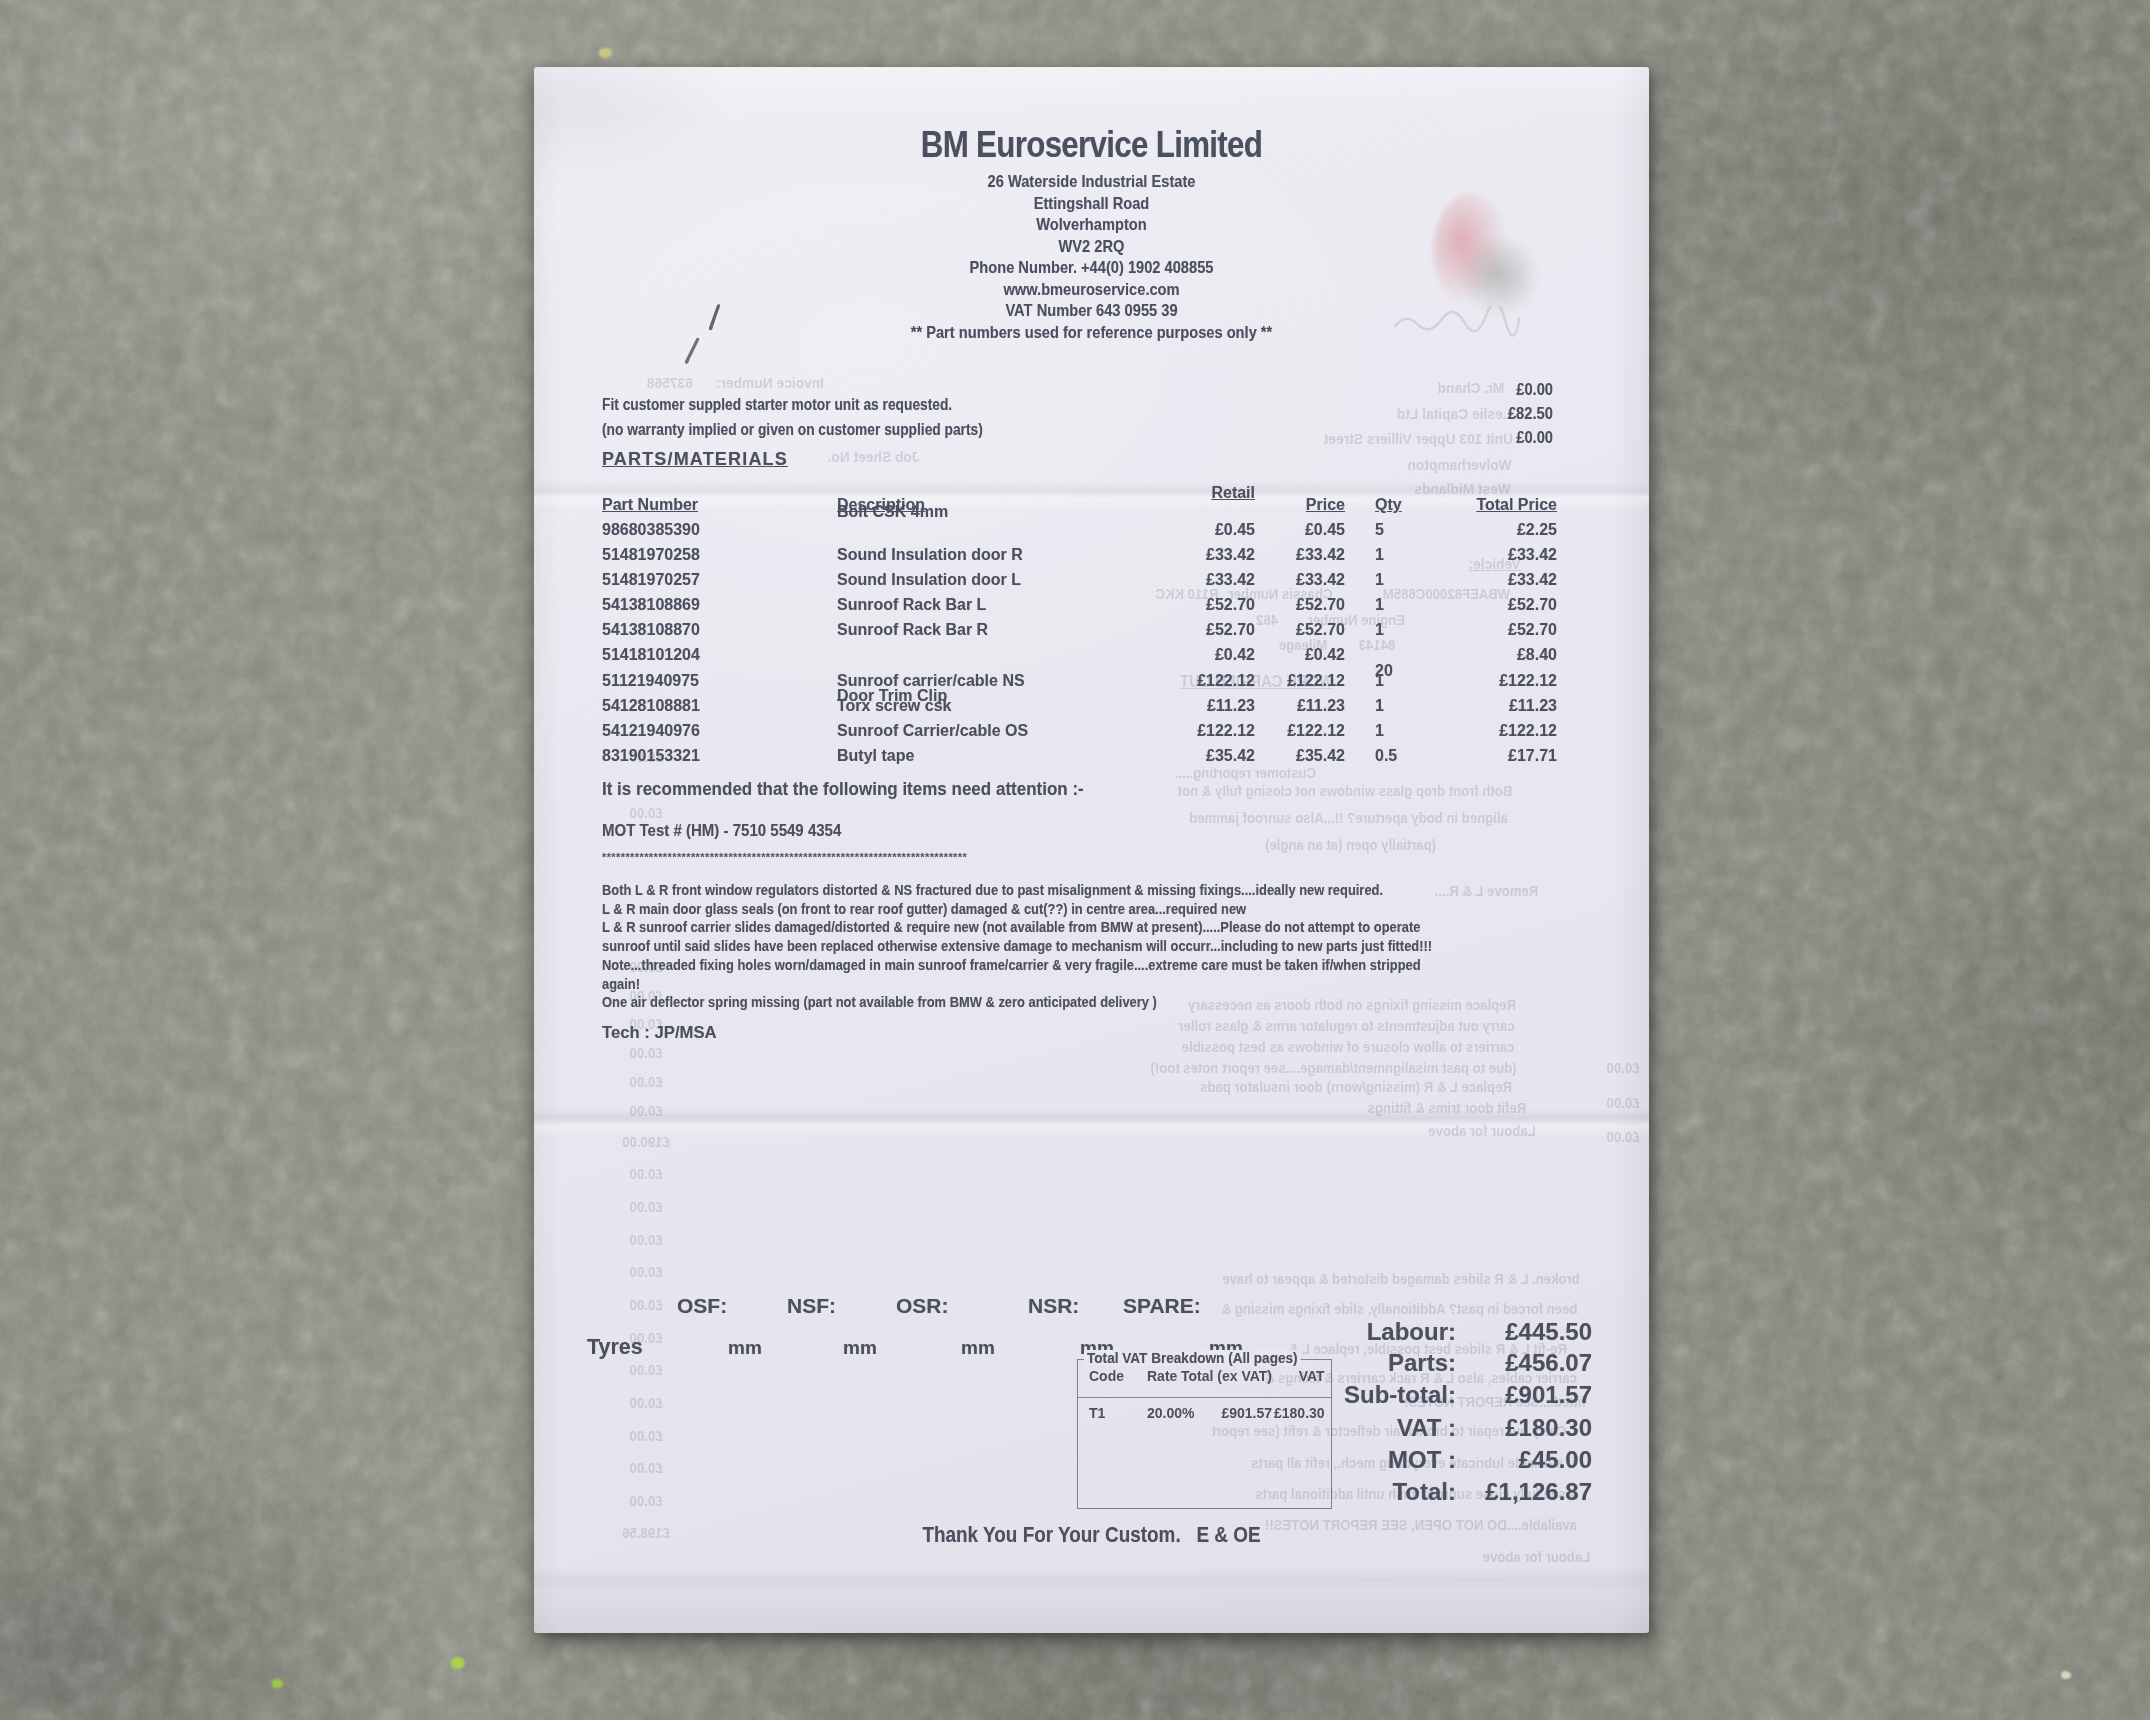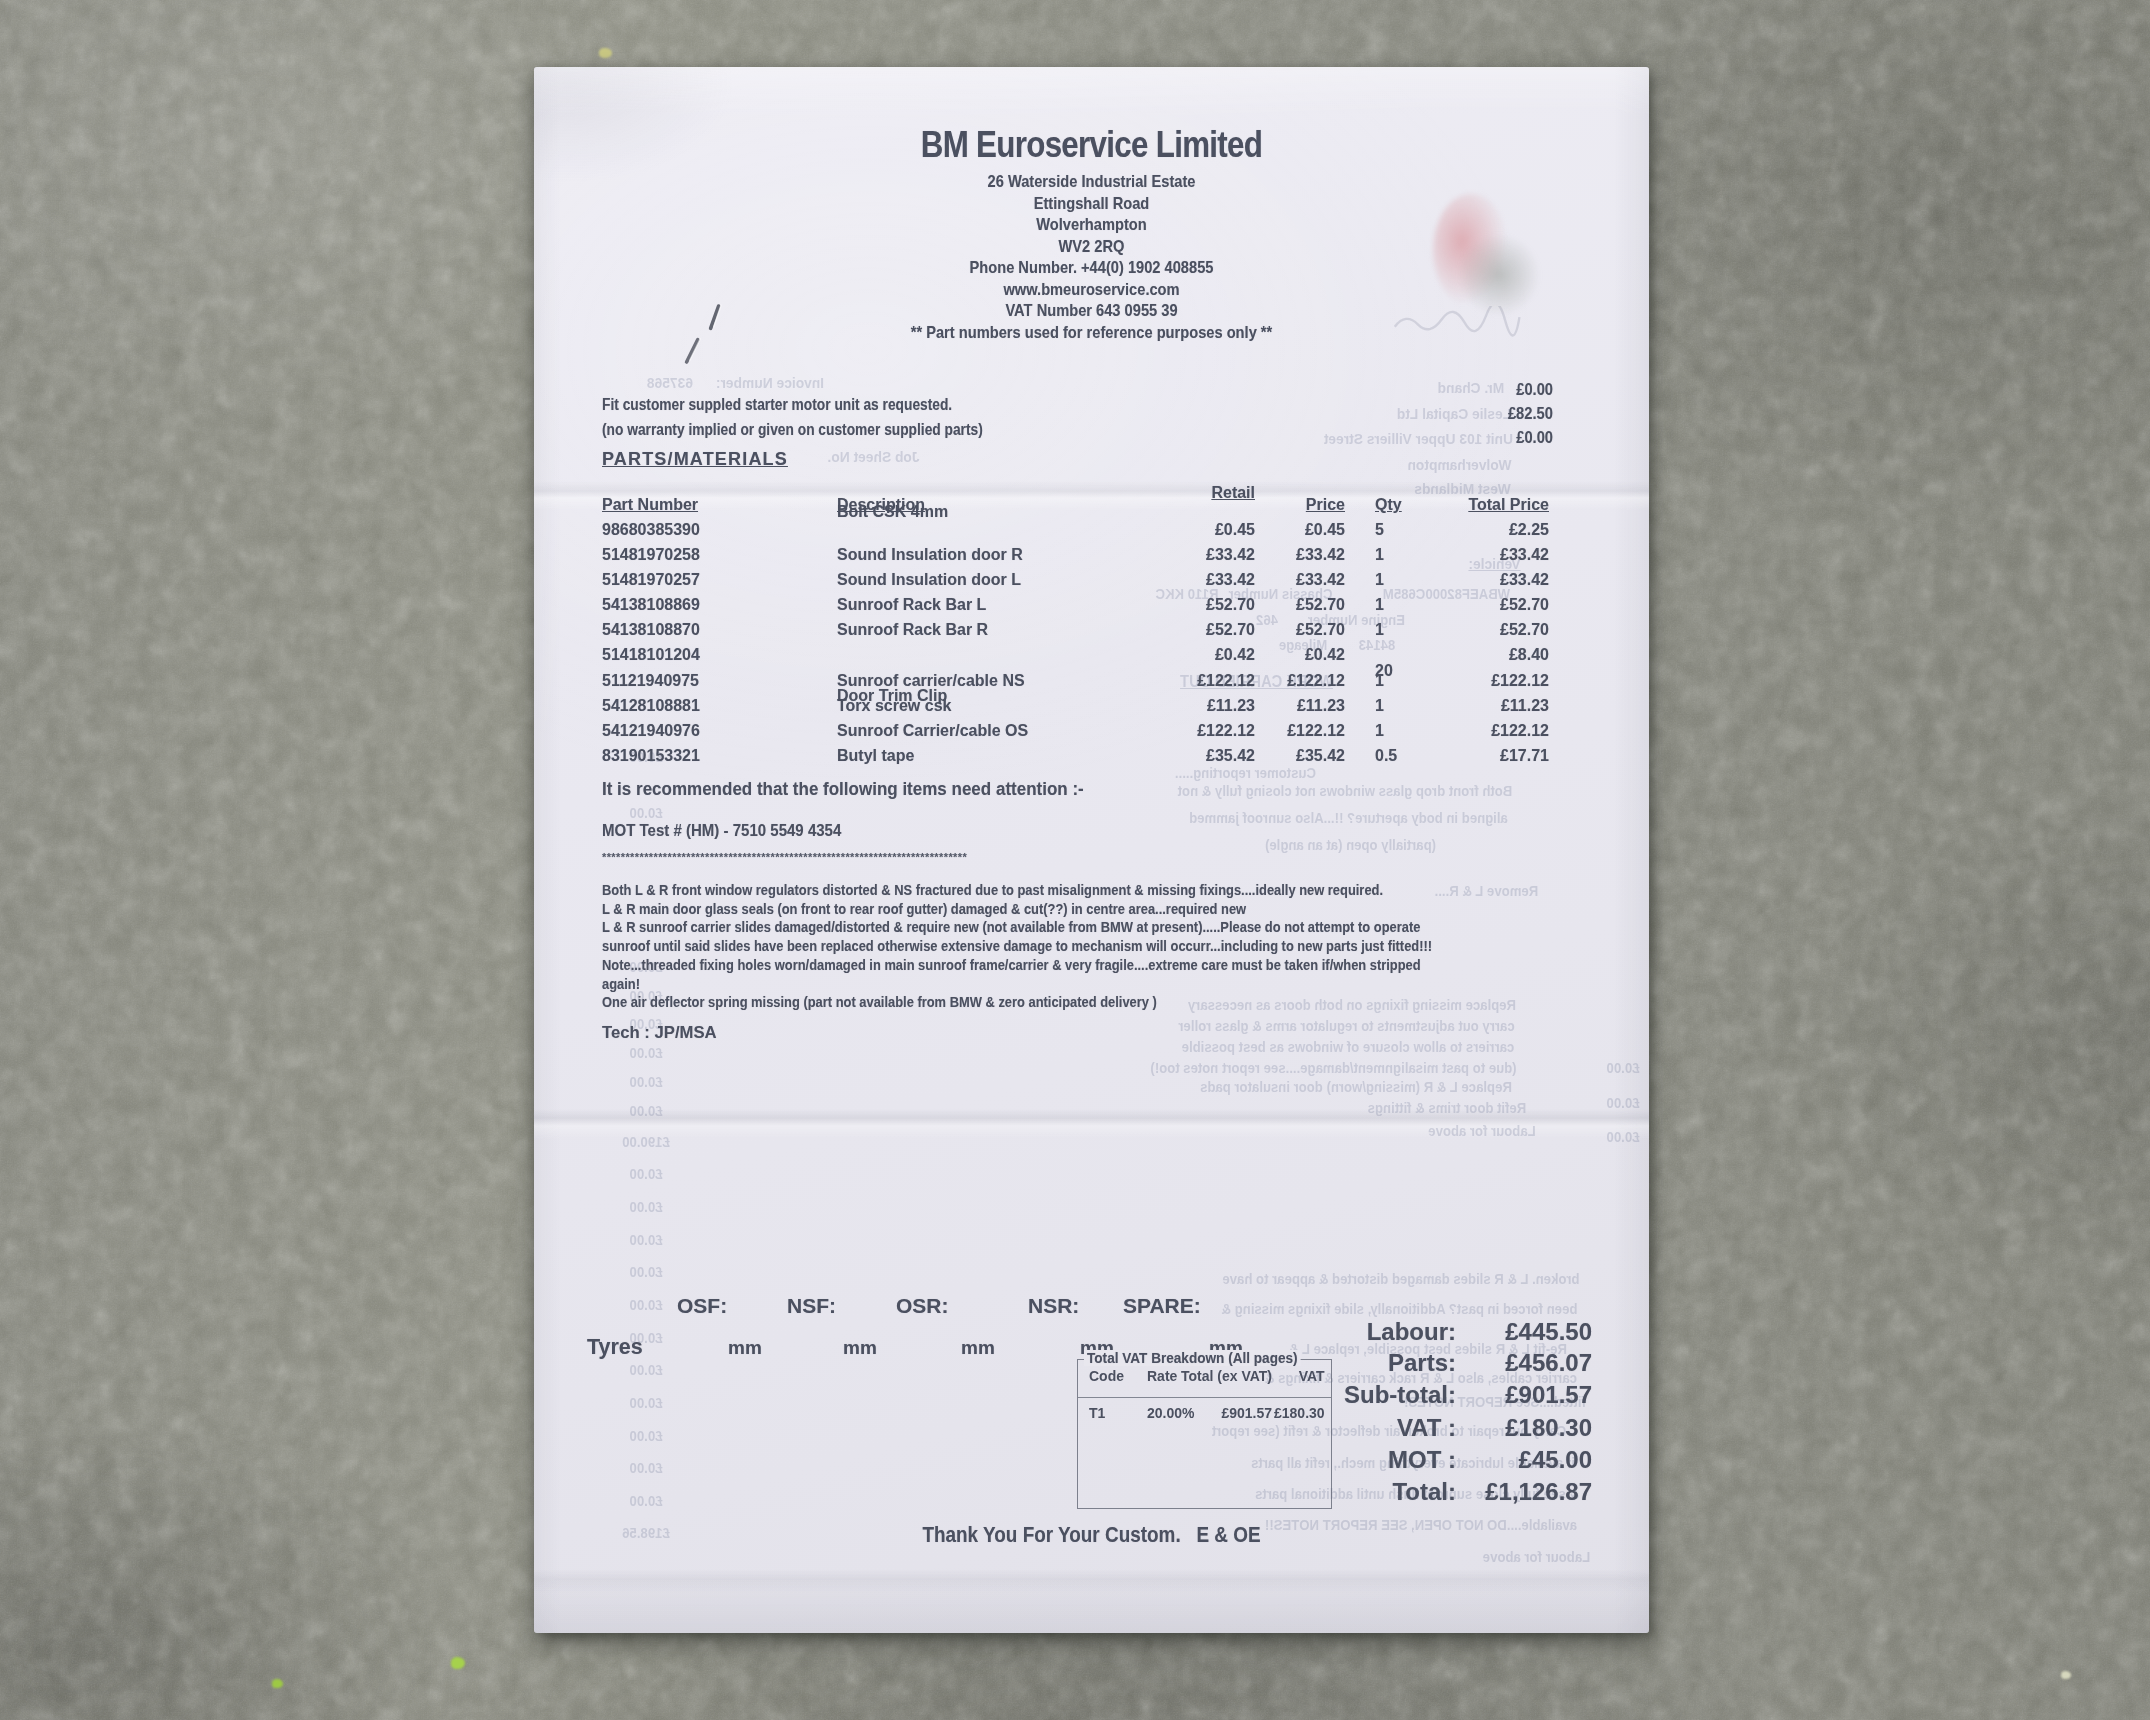--- a/index.html
+++ b/index.html
@@ -45,21 +45,21 @@
   .company{top:57px;font-size:36px;letter-spacing:-0.8px;transform:scaleX(.87);}
   .addr{top:104px;line-height:21.5px;font-size:16.3px;transform:scaleX(.90);}
   .jobline{left:68px;font-size:16px;transform:scaleX(.86);transform-origin:0 0;}
   .amt{right:96px;font-size:16px;text-align:right;transform:scaleX(.92);transform-origin:100% 0;}
   .section-title{left:68px;top:381px;font-size:19px;letter-spacing:1.2px;text-decoration:underline;transform:scaleX(.95);transform-origin:0 0;}
   .thead .cell{text-decoration:underline;}
   .cell{position:absolute;font-size:16px;color:var(--ink);font-weight:700;white-space:pre;
         text-shadow:0 0 0.8px rgba(77,82,96,.3);}
   .c0{left:68px;} .c1{left:303px;}
   .c2{right:394px;text-align:right;} .c3{right:304px;text-align:right;}
-  .c4{left:841px;} .c5{right:100px;text-align:right;}
+  .c4{left:841px;} .c5{right:92px;text-align:right;}
   .recommend{left:68px;top:711px;font-size:18.3px;transform:scaleX(.93);transform-origin:0 0;}
   .mot{left:68px;top:754px;font-size:16.7px;transform:scaleX(.90);transform-origin:0 0;}
   .stars{left:68px;top:784px;font-size:11px;letter-spacing:0.4px;color:#565b6a;}
   .notes{left:68px;top:814px;line-height:18.7px;font-size:15px;transform:scaleX(.86);transform-origin:0 0;}
   .tech{left:68px;top:956px;font-size:16.7px;}
   .wheel{position:absolute;top:1227px;font-size:21px;}
   .tyres-label{left:53px;top:1268px;font-size:21.5px;}
   .unit{position:absolute;top:1270px;font-size:19px;}
   .total-label{position:absolute;right:193px;text-align:right;font-size:24px;}
   .total-value{position:absolute;right:57px;text-align:right;font-size:24px;}

